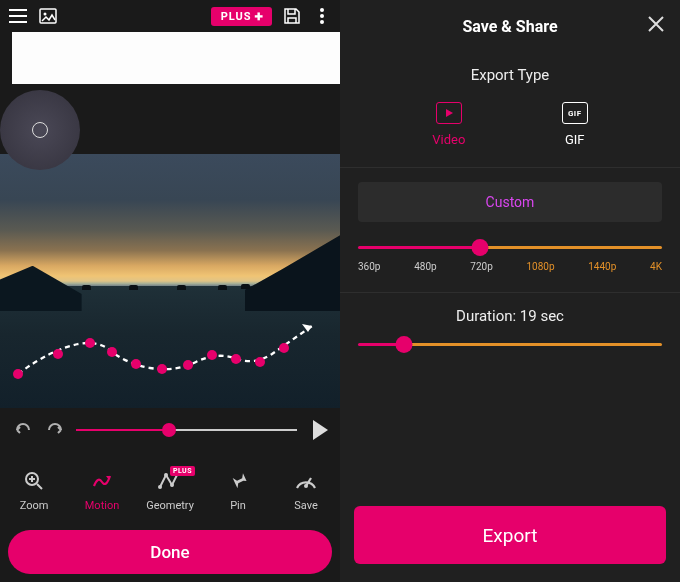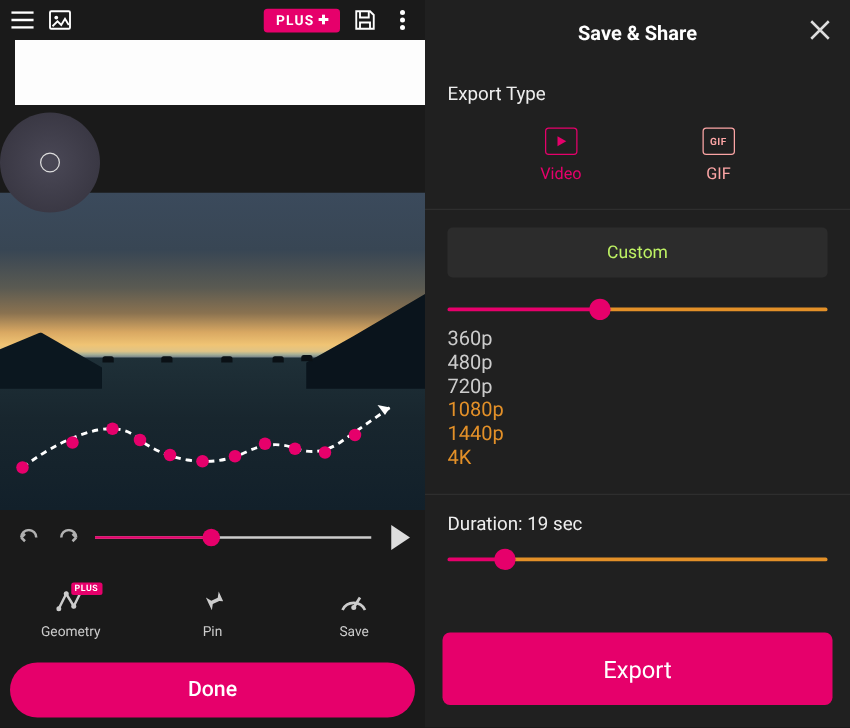--- a/index.html
+++ b/index.html
@@ -37,35 +37,35 @@
   .tool { display:flex; flex-direction:column; align-items:center; gap:6px; font-size:11px; color:#ccc; width:62px; position:relative; }
   .tool.active { color:#e6006b; }
   .tool-ic { width:24px; height:24px; display:flex; align-items:center; justify-content:center; }
   .tool-plus { position:absolute; top:-3px; right:6px; background:#e6006b; font-size:7px; font-weight:700; padding:1px 3px; border-radius:2px; color:#fff; letter-spacing:.5px;}
   .done-btn { margin:4px 8px 8px; height:44px; background:#e6006b; border-radius:22px; display:flex; align-items:center; justify-content:center; font-size:17px; font-weight:500; }
 
   
   .r-head { height:52px; display:flex; align-items:center; justify-content:center; position:relative; font-size:16px;font-weight:bold; }
   .r-close { position:absolute; right:14px; top:14px; }
   .r-sec { padding:14px 18px 20px; border-bottom:1px solid #2e2e2e; }
-  .r-label { font-size:15px; margin-bottom:18px; color:#eee; }
+  .r-label { font-size:15px; margin-bottom:18px; color:#eee;text-align:center; }
   .export-types { display:flex; justify-content:space-around; padding:0 26px; }
-  .et { display:flex; flex-direction:column; align-items:center; gap:8px; font-size:13px; color:#fca5a5; }
+  .et { display:flex; flex-direction:column; align-items:center; gap:8px; font-size:13px; color:#ffffff; }
   .et.active { color:#e6006b; }
   .et-ic { width:26px; height:22px; border:1.5px solid currentColor; border-radius:3px; display:flex; align-items:center; justify-content:center; }
   .et-ic.gif { font-size:8px; font-weight:700; letter-spacing:.5px; }
   .et-ic .play { width:0; height:0; border-left:7px solid currentColor; border-top:4px solid transparent; border-bottom:4px solid transparent; margin-left:2px; }
   .seg { display:flex; height:40px; border-radius:4px; overflow:hidden; background:#2c2c2c; }
-  .seg > div { flex:1; display:flex; align-items:center; justify-content:center; font-size:14px; color:#bef264; }
+  .seg > div { flex:1; display:flex; align-items:center; justify-content:center; font-size:14px; color:#d946ef; }
   .seg > div.sel { background:#c1c1c1; color:#222; }
   .res-slider { margin-top:24px; }
   .slider-track { height:3px; position:relative; margin-bottom:12px; }
   .st-base { position:absolute; left:0; right:0; height:3px; background:linear-gradient(90deg,#e6006b 0%,#e6006b 40%,#e39028 40%,#e39028 100%); border-radius:2px; }
   .st-knob { position:absolute; width:17px; height:17px; background:#e6006b; border-radius:50%; top:-7px; transform:translateX(-50%); }
-  .res-labels { display:flex; justify-content:space-between; font-size:16px;flex-direction:column; }
+  .res-labels { display:flex; justify-content:space-between; font-size:10px; }
   .res-labels span { color:#ccc; }
   .res-labels span.prem { color:#e39028; }
   .dur-slider .st-base { background:linear-gradient(90deg,#e6006b 0%,#e6006b 15%,#e39028 15%,#e39028 100%); }
   .r-spacer { flex:1; }
   .export-btn { margin:14px 14px 18px; height:58px; background:#e6006b; border-radius:6px; display:flex; align-items:center; justify-content:center; font-size:19px; }
   svg { display:block; }
 </style>
 </head>
 <body>
 
@@ -150,20 +150,38 @@
     <div class="tl-track">
       <div class="tl-rail"></div>
         <div class="tl-prog"></div>
         <div class="tl-knob"></div>
     </div>
     <div class="tl-play"></div>
   </div>
 
   <div class="tools">
     <div class="tool">
+      <div class="tool-ic">
+          <svg width="22" height="22" viewBox="0 0 22 22">
+            <circle cx="9" cy="9" r="6" fill="none" stroke="#ccc" stroke-width="2"></circle>
+            <path d="M14 14l5 5 M6 9h6 M9 6v6" stroke="#ccc" stroke-width="2"></path>
+          </svg>
+        </div>
+      <span>Zoom</span>
+    </div>
+    <div class="tool active">
+      <div class="tool-ic">
+          <svg width="22" height="22" viewBox="0 0 22 22">
+            <path d="M3 16 Q7 6 11 12 Q15 18 19 6" fill="none" stroke="#e6006b" stroke-width="2.2"></path>
+            <path d="M19 6l-4 0 l3 4z" fill="#e6006b"></path>
+          </svg>
+        </div>
+      <span>Motion</span>
+    </div>
+    <div class="tool">
       <div class="tool-plus">PLUS</div>
       <div class="tool-ic">
           <svg width="24" height="20" viewBox="0 0 24 20">
             <path d="M2 16 L8 4 L14 14 L20 2" fill="none" stroke="#ccc" stroke-width="2"></path>
             <circle cx="2" cy="16" r="2" fill="#ccc"></circle>
             <circle cx="8" cy="4" r="2" fill="#ccc"></circle>
             <circle cx="14" cy="14" r="2" fill="#ccc"></circle>
             <circle cx="20" cy="2" r="2" fill="#ccc"></circle>
           </svg>
         </div>

